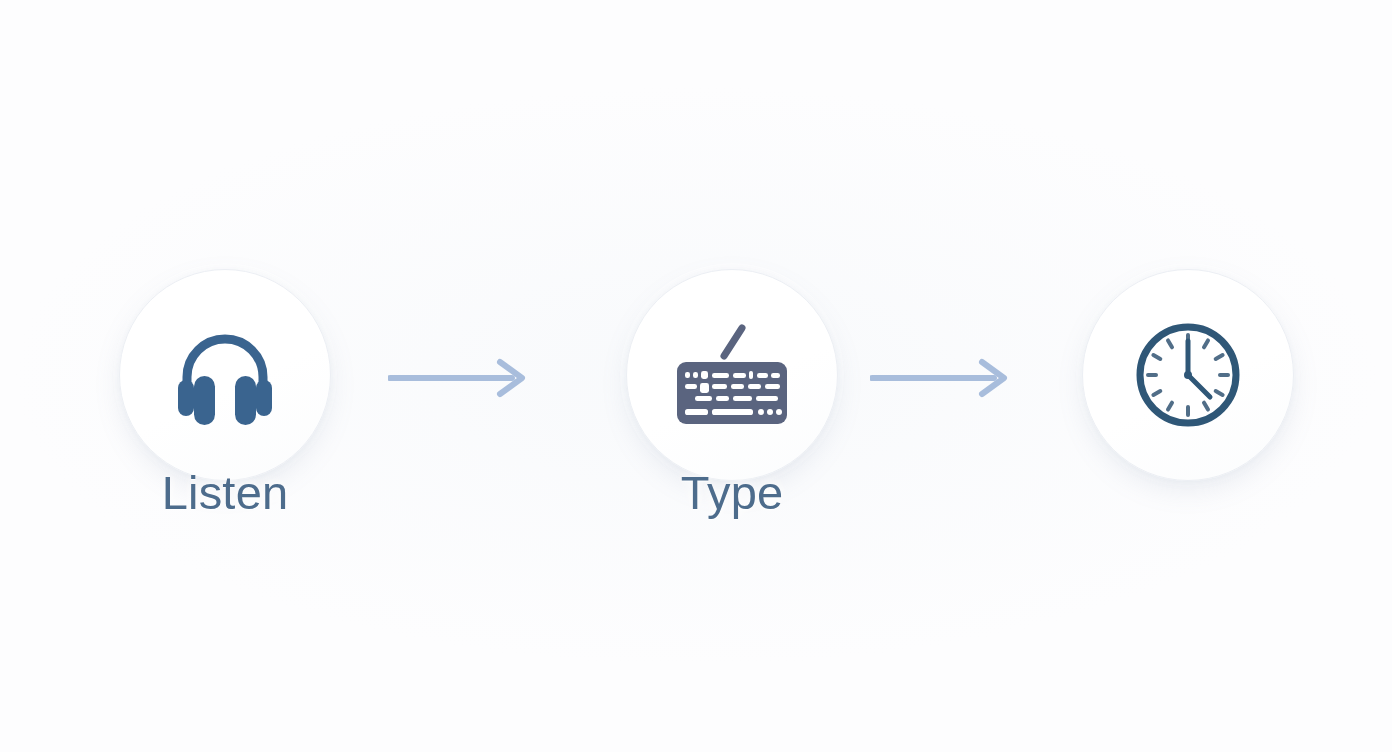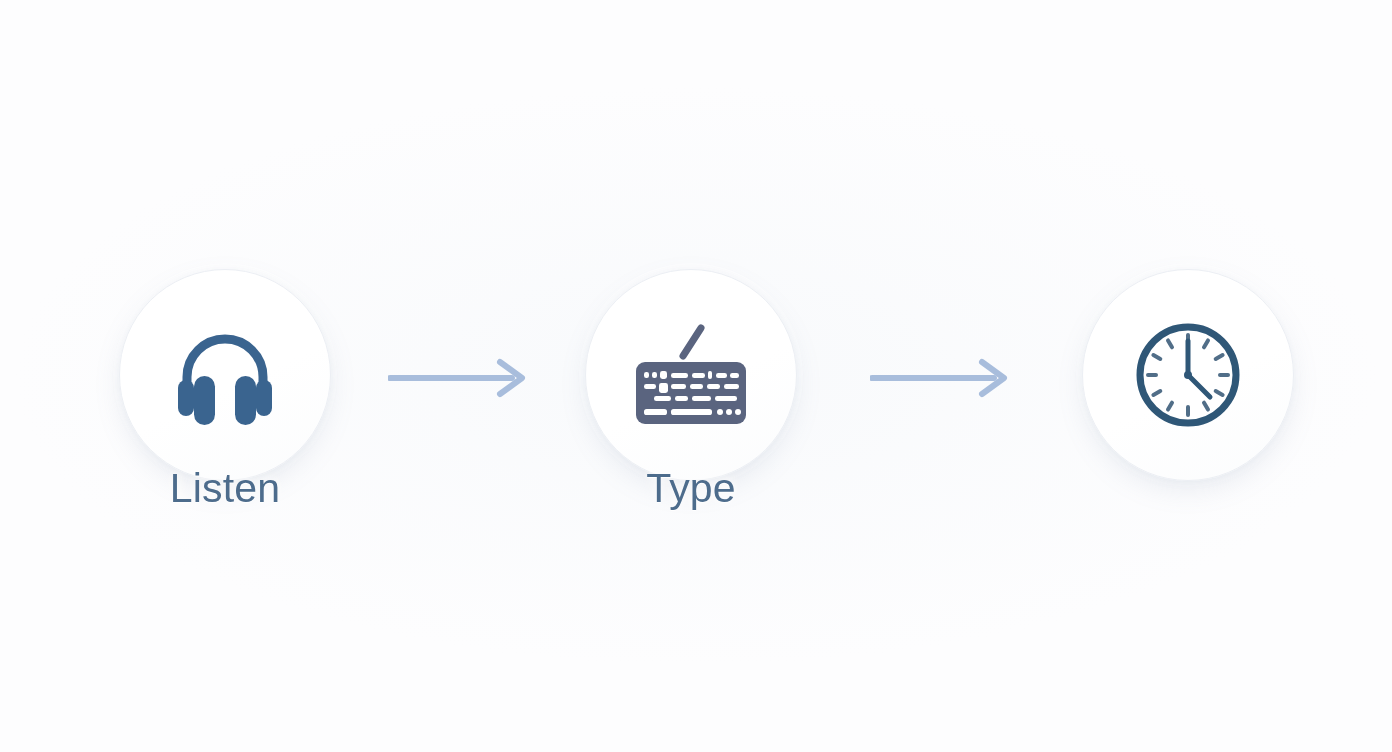--- a/index.html
+++ b/index.html
@@ -74,40 +74,40 @@
     align-items: center;
     justify-content: center;
   }
   .step-label {
     position: absolute;
     left: 50%;
     transform: translateX(-50%);
     top: 196px;
     white-space: nowrap;
     font-family: "Liberation Sans", sans-serif;
-    font-size: 41px;
+    font-size: 47px;
     font-weight: 400;
     letter-spacing: 0.2px;
     color: #4d6c8c;
     text-shadow:
       0 0 10px rgba(255,255,255,0.98),
       0 0 18px rgba(255,255,255,0.92),
       0 1px 0 rgba(255,255,255,0.9);
   }
 
   
   .arrow {
     position: absolute;
     height: 40px;
     width: 140px;
   }
 
   
   #step-0 { left: 119px; top: 269px; }
-  #step-1 { left: 585px; top: 269px; }
+  #step-1 { left: 626px; top: 269px; }
   #step-2 { left: 1082px; top: 269px; }
 
   #arrow-0 { left: 388px; top: 358px; }
   #arrow-1 { left: 870px; top: 358px; }
 </style>
 </head>
 <body>
 
 <div id="stage">
   <div class="flow">

